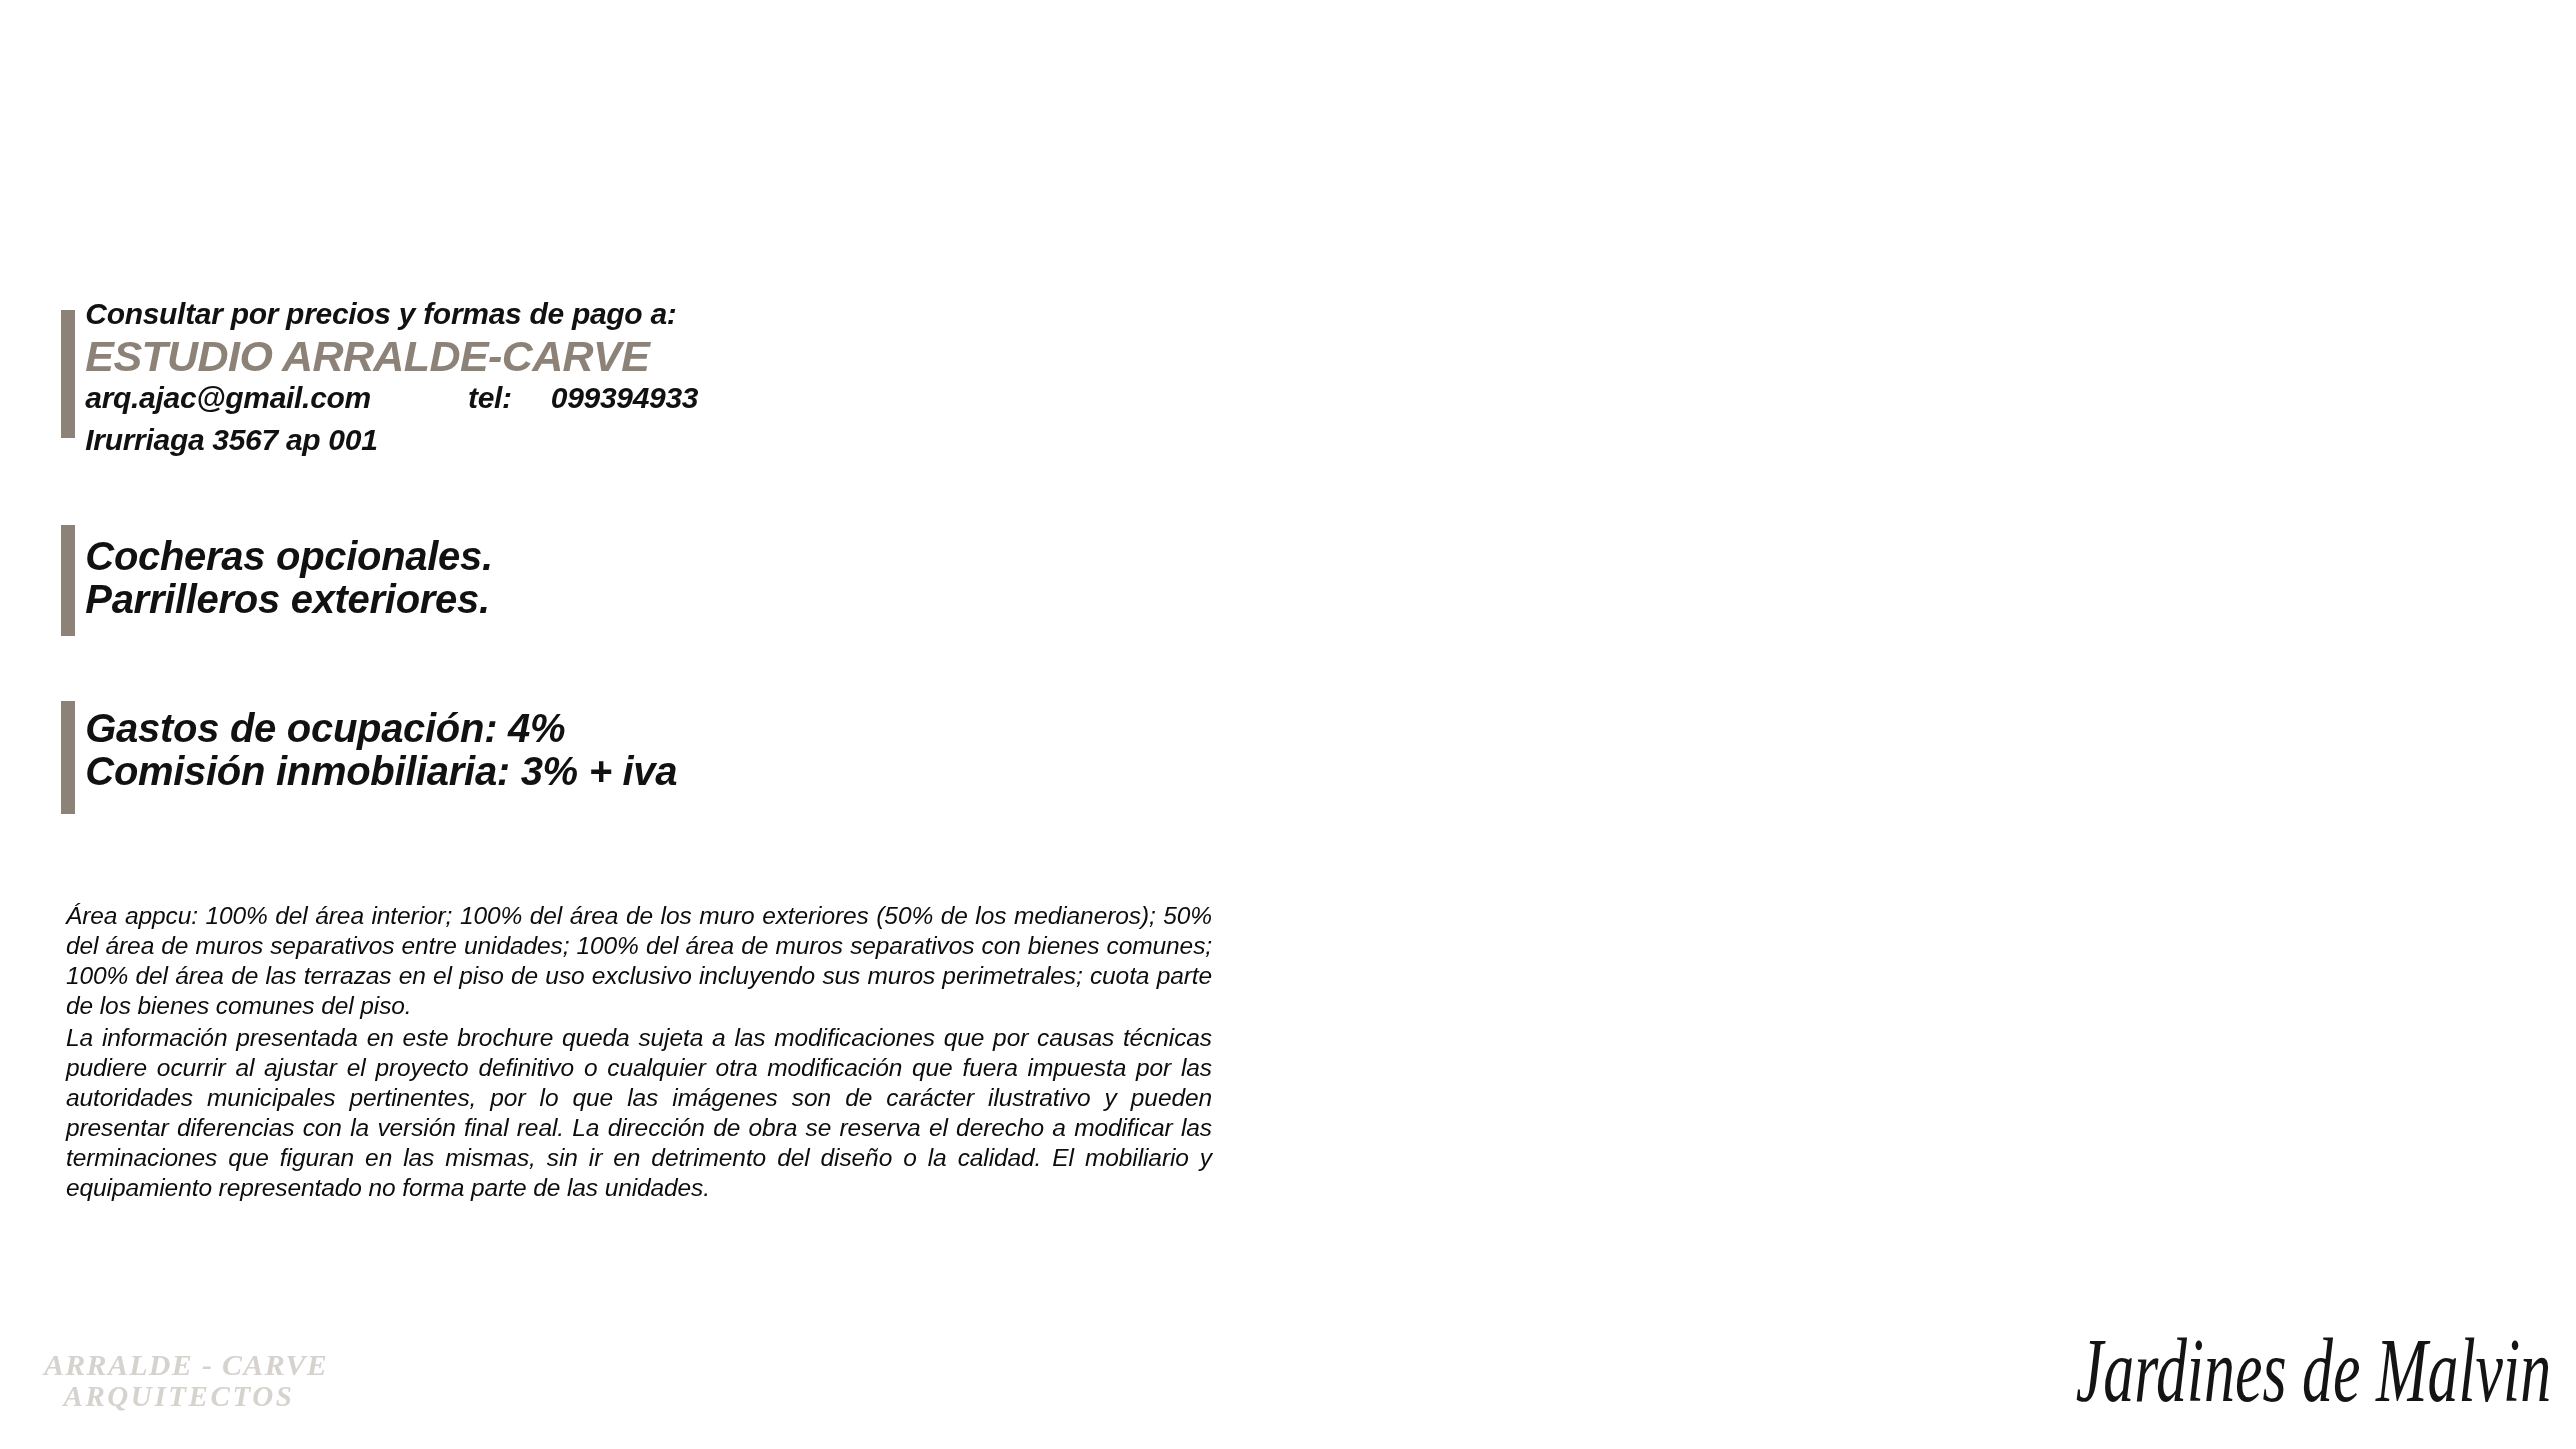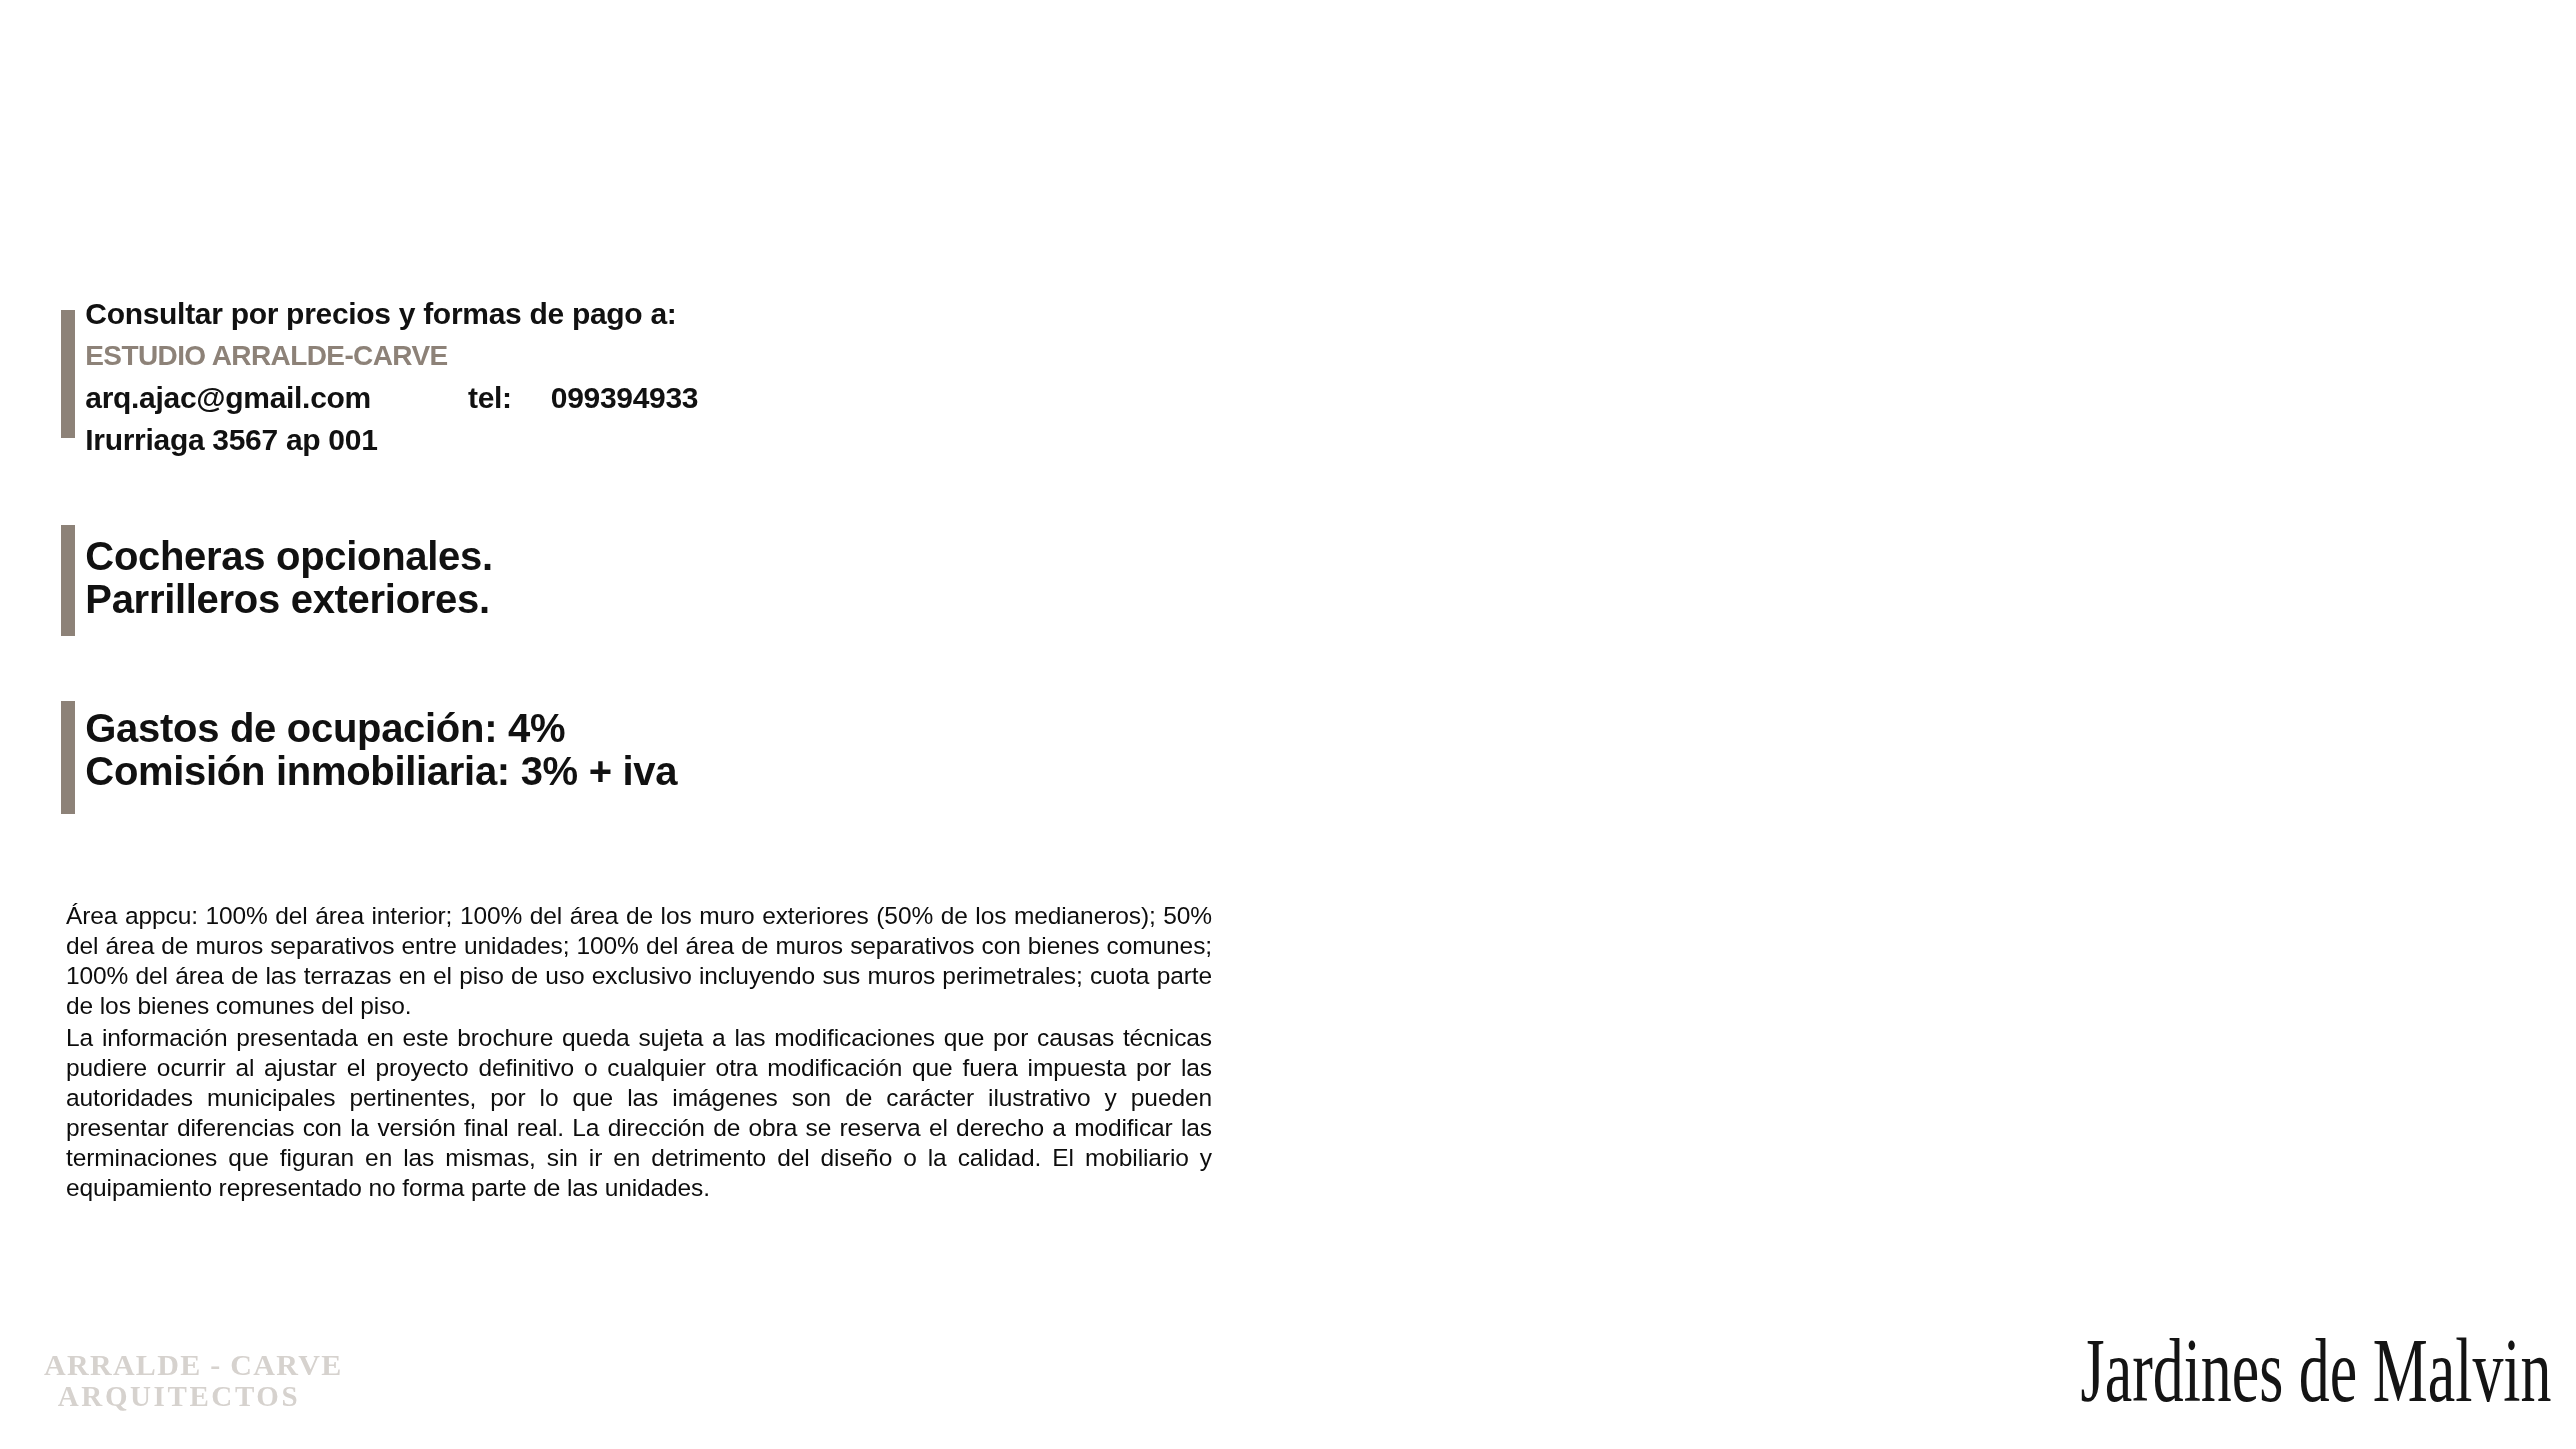--- a/index.html
+++ b/index.html
@@ -4,39 +4,40 @@
 <style>
   html, body { margin:0; padding:0; background:#ffffff; }
   .page {
     position:relative;
     width:2576px;
     height:1449px;
     background:#ffffff;
     overflow:hidden;
     font-family:"Liberation Sans", sans-serif;
     color:#111111;
+    font-style:italic;
   }
 
   
   .block { position:absolute; display:flex; align-items:flex-start; }
   .accent-bar { width:14px; background:#8d8278; flex:none; }
 
   #contact-block { left:61px; top:293px; }
   #contact-block .accent-bar { margin-top:17.4px; height:128px; }
   #contact-block .lines { margin-left:10.3px; }
 
   .h-line {
     font-weight:700;
     font-size:30px;
     line-height:42px;
     letter-spacing:-0.3px;
     white-space:nowrap;
   }
   .studio-line {
-    font-size:28px;
+    font-size:43px;
     letter-spacing:-0.6px;
     color:#8d8278;
   }
   .email-line { display:flex; }
   .tel-label  { margin-left:97px; }
   .tel-number { margin-left:39px;text-align:center; }
 
   #options-block { left:61px; top:525px; }
   #options-block .accent-bar { height:111px; }
   #options-block .lines { margin-left:10.3px; padding-top:10.3px; }

